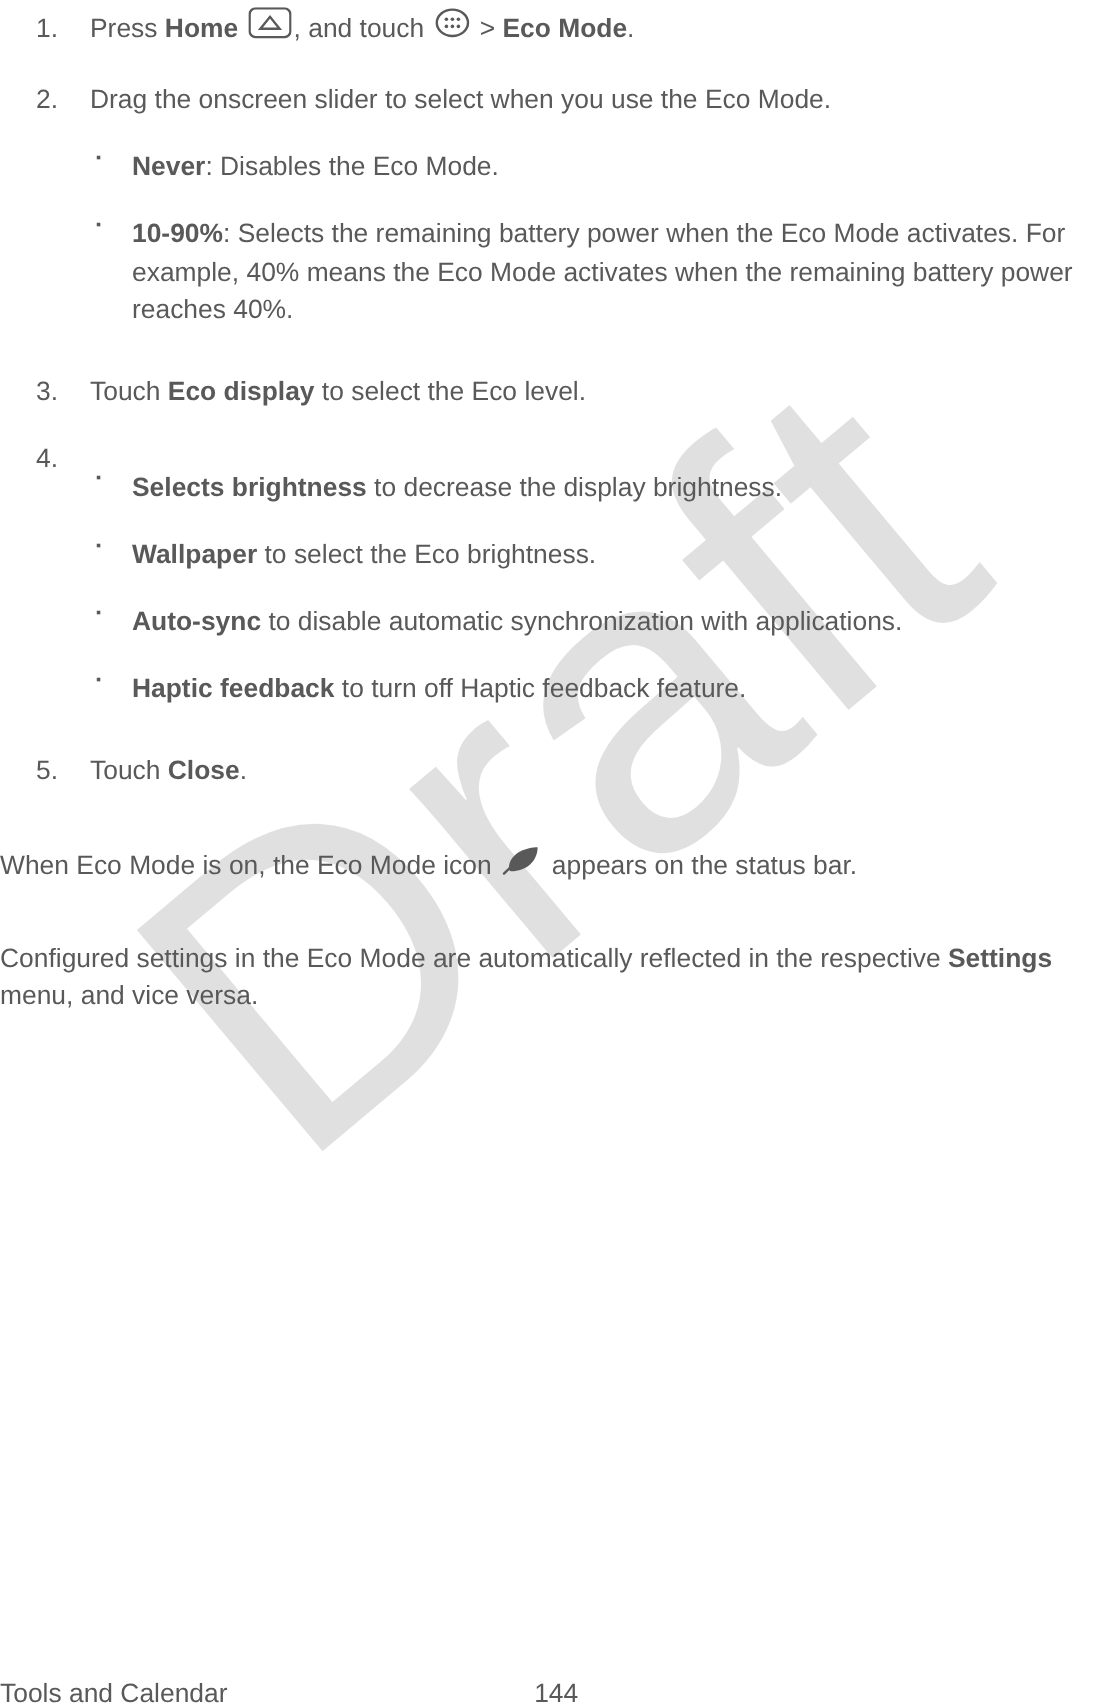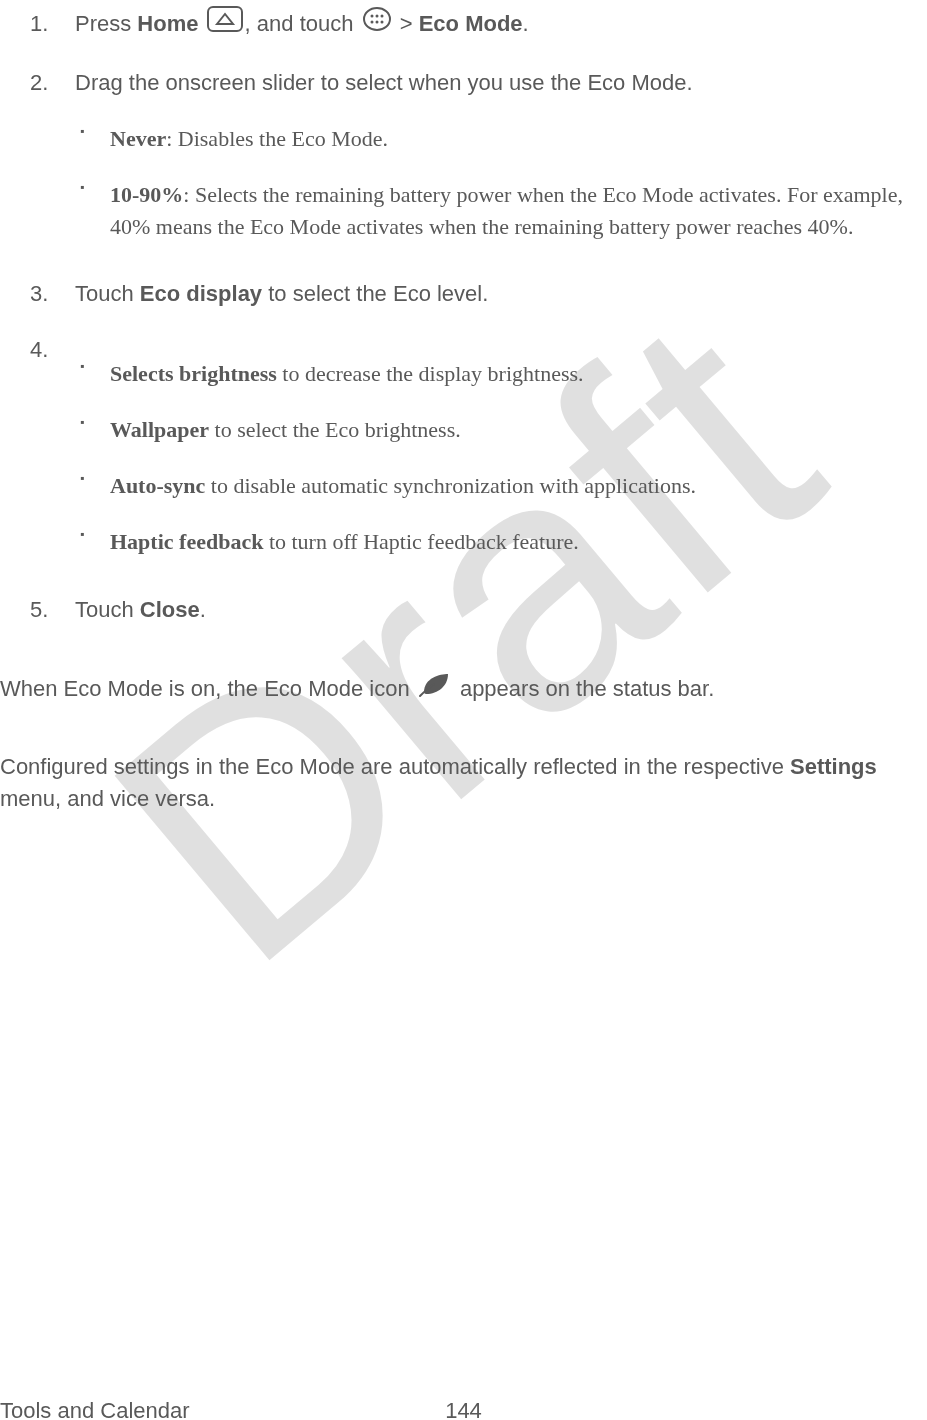--- a/index.html
+++ b/index.html
@@ -51,21 +51,20 @@
   }
   ol.main > li .num {
     position: absolute;
     left: 30px;
     top: 8px;
   }
   ul.sub {
     list-style: none;
     padding: 0;
     margin: 12px 0 0 0;
-    font-family: Liberation Serif, serif;
   }
   ul.sub > li {
     padding: 12px 0 12px 35px;
     position: relative;
   }
   ul.sub > li::before {
     content: "▪";
     position: absolute;
     left: 5px;
     top: 12px;

